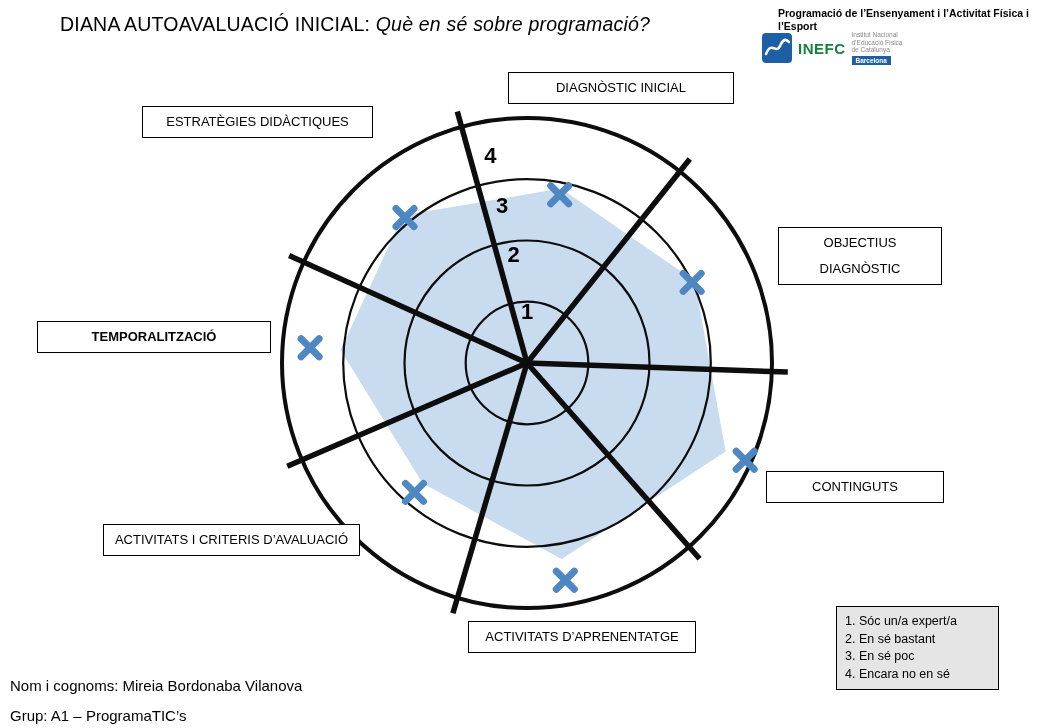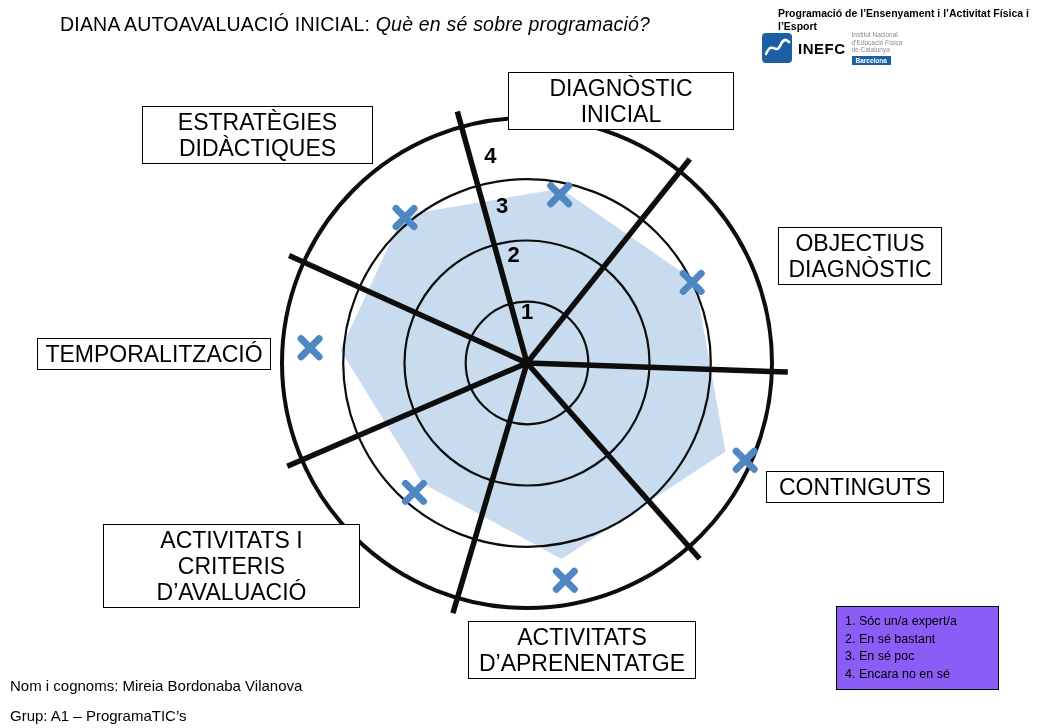--- a/index.html
+++ b/index.html
@@ -3,36 +3,36 @@
 <meta charset="utf-8">
 <style>
   html,body{margin:0;padding:0;background:#fff;}
   .page{position:relative;width:1040px;height:728px;background:#ffffff;overflow:hidden;
         font-family:"Liberation Sans",sans-serif;color:#000;padding-left:26px;}
   .title{position:absolute;left:60px;top:13px;font-size:19.5px;letter-spacing:.2px;white-space:nowrap;}
   .title .it{font-style:italic;}
   .course{position:absolute;left:762px;top:7px;width:282px;font-size:10.5px;font-weight:bold;line-height:13px;margin-left:16px;}
   .logo-row{position:absolute;left:762px;top:31px;display:flex;align-items:center;gap:6px;}
   .logo-mark{display:block;}
-  .logo-name{font-size:15px;font-weight:bold;color:#000000;letter-spacing:.5px;}
+  .logo-name{font-size:15px;font-weight:bold;color:#15803d;letter-spacing:.5px;}
   .logo-sub{font-size:6.5px;line-height:7.5px;color:#8a8a8a;}
   .logo-city{display:inline-block;margin-top:2px;background:#1d5fa5;color:#fff;font-weight:bold;
              font-size:6.5px;padding:1px 4px;}
   #radar{position:absolute;left:0;top:0;}
   .cat{position:absolute;background:#fff;border:1.5px solid #000;text-align:center;
-       font-size:23px;line-height:26px;padding:2px 6px;box-sizing:border-box;}
+       font-size:13px;line-height:26px;padding:2px 6px;box-sizing:border-box;}
   #cat-0{left:508px;top:72px;width:226px;}
   #cat-1{left:778px;top:227px;width:164px;}
   #cat-2{left:766px;top:471px;width:178px;}
   #cat-3{left:468px;top:621px;width:228px;}
   #cat-4{left:103px;top:524px;width:257px;}
-  #cat-5{left:37px;top:338px;width:234px;}
+  #cat-5{left:37px;top:321px;width:234px;font-weight:bold;}
   #cat-6{left:142px;top:106px;width:231px;}
   .legend{position:absolute;left:836px;top:606px;width:163px;border:1px solid #000;
-          background:#8b5cf6;padding:6px 8px;box-sizing:border-box;font-size:12.5px;line-height:17.5px;}
+          background:#e5e5e5;padding:6px 8px;box-sizing:border-box;font-size:12.5px;line-height:17.5px;}
   .footer-name{position:absolute;left:10px;top:677px;font-size:15px;}
   .footer-group{position:absolute;left:10px;top:707px;font-size:15px;}
 </style>
 </head>
 <body>
 
 <div class="page">
 
   <div class="title"><span>DIANA AUTOAVALUACIÓ INICIAL: </span><span class="it">Què en sé sobre programació?</span></div>
 

